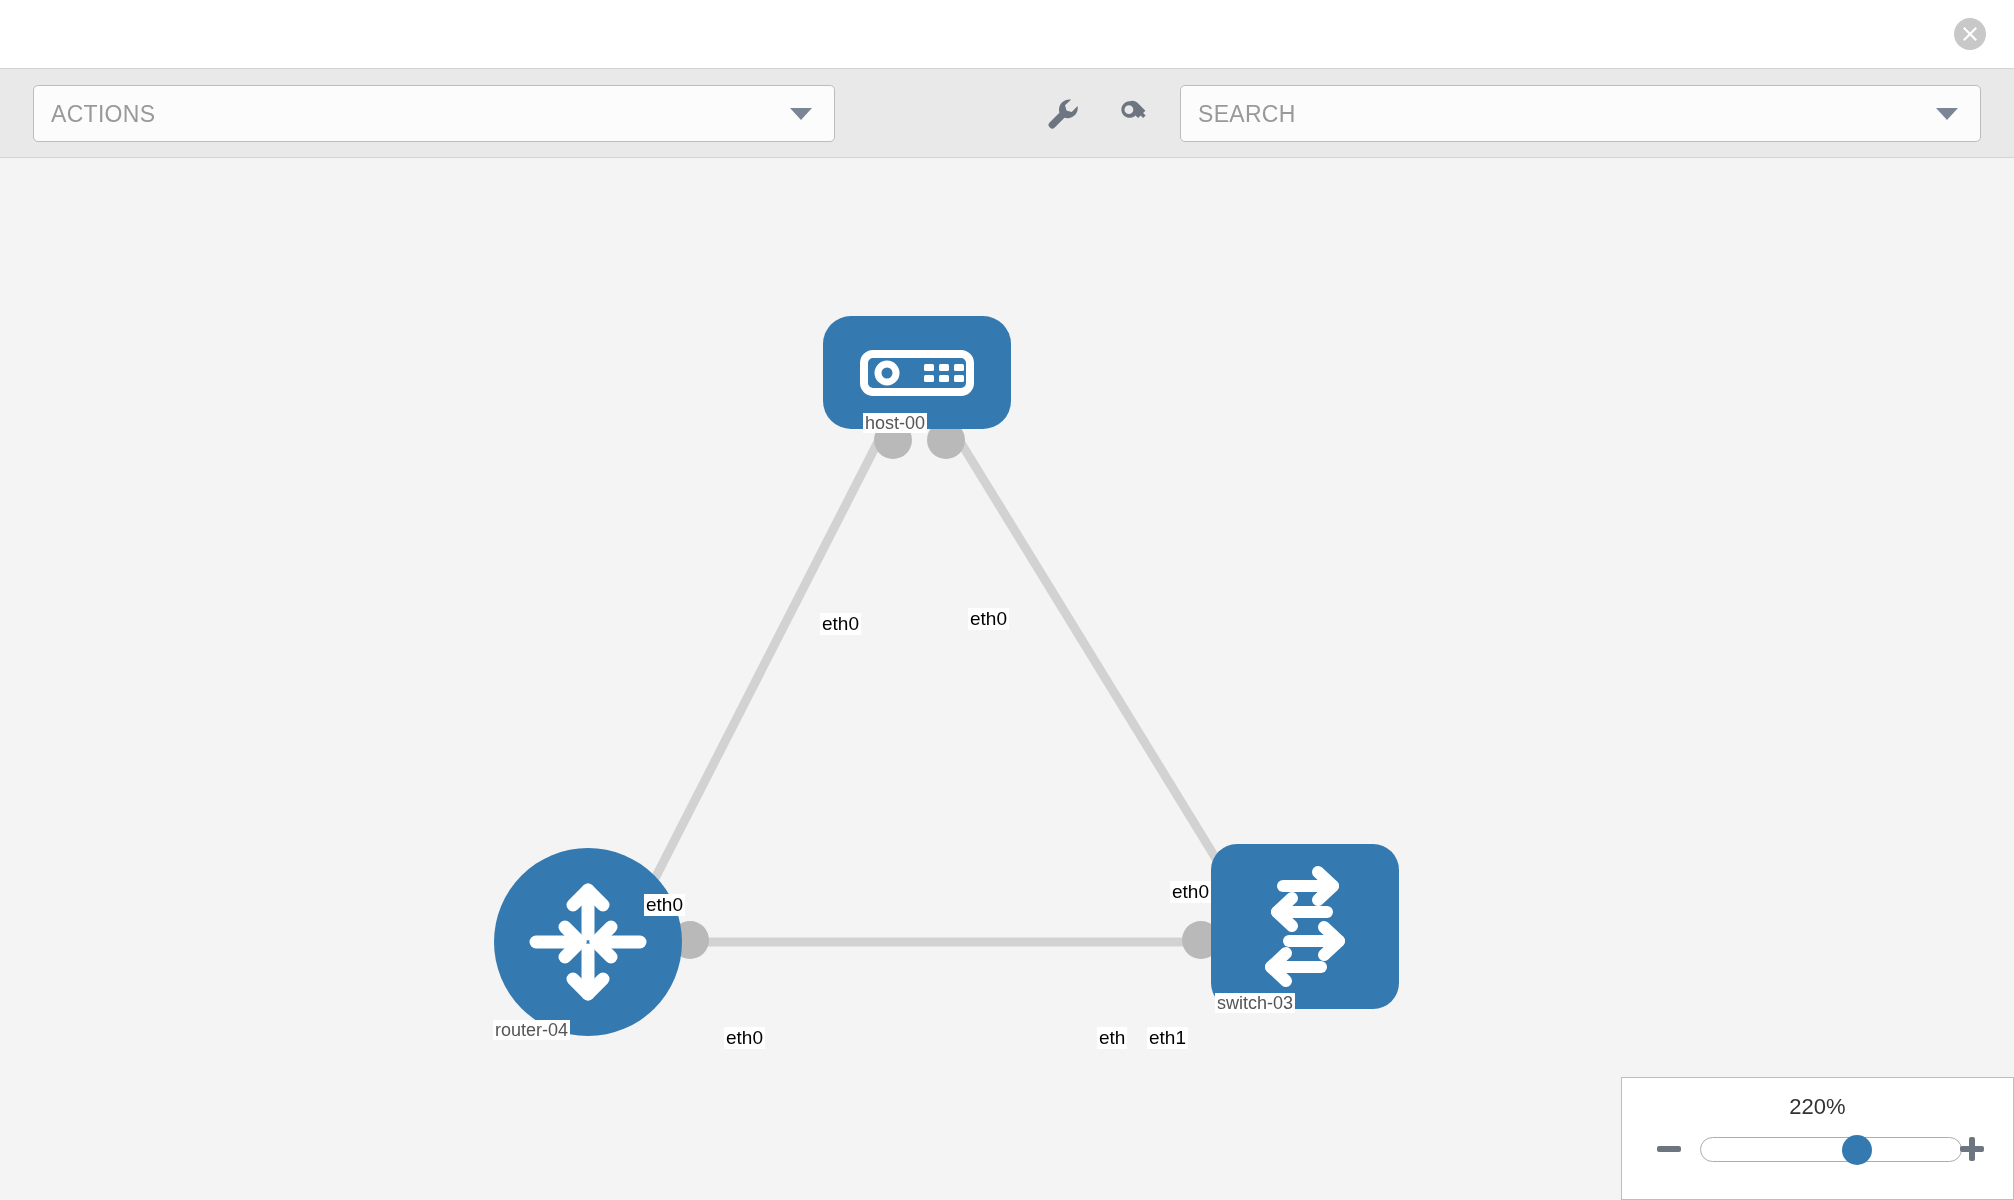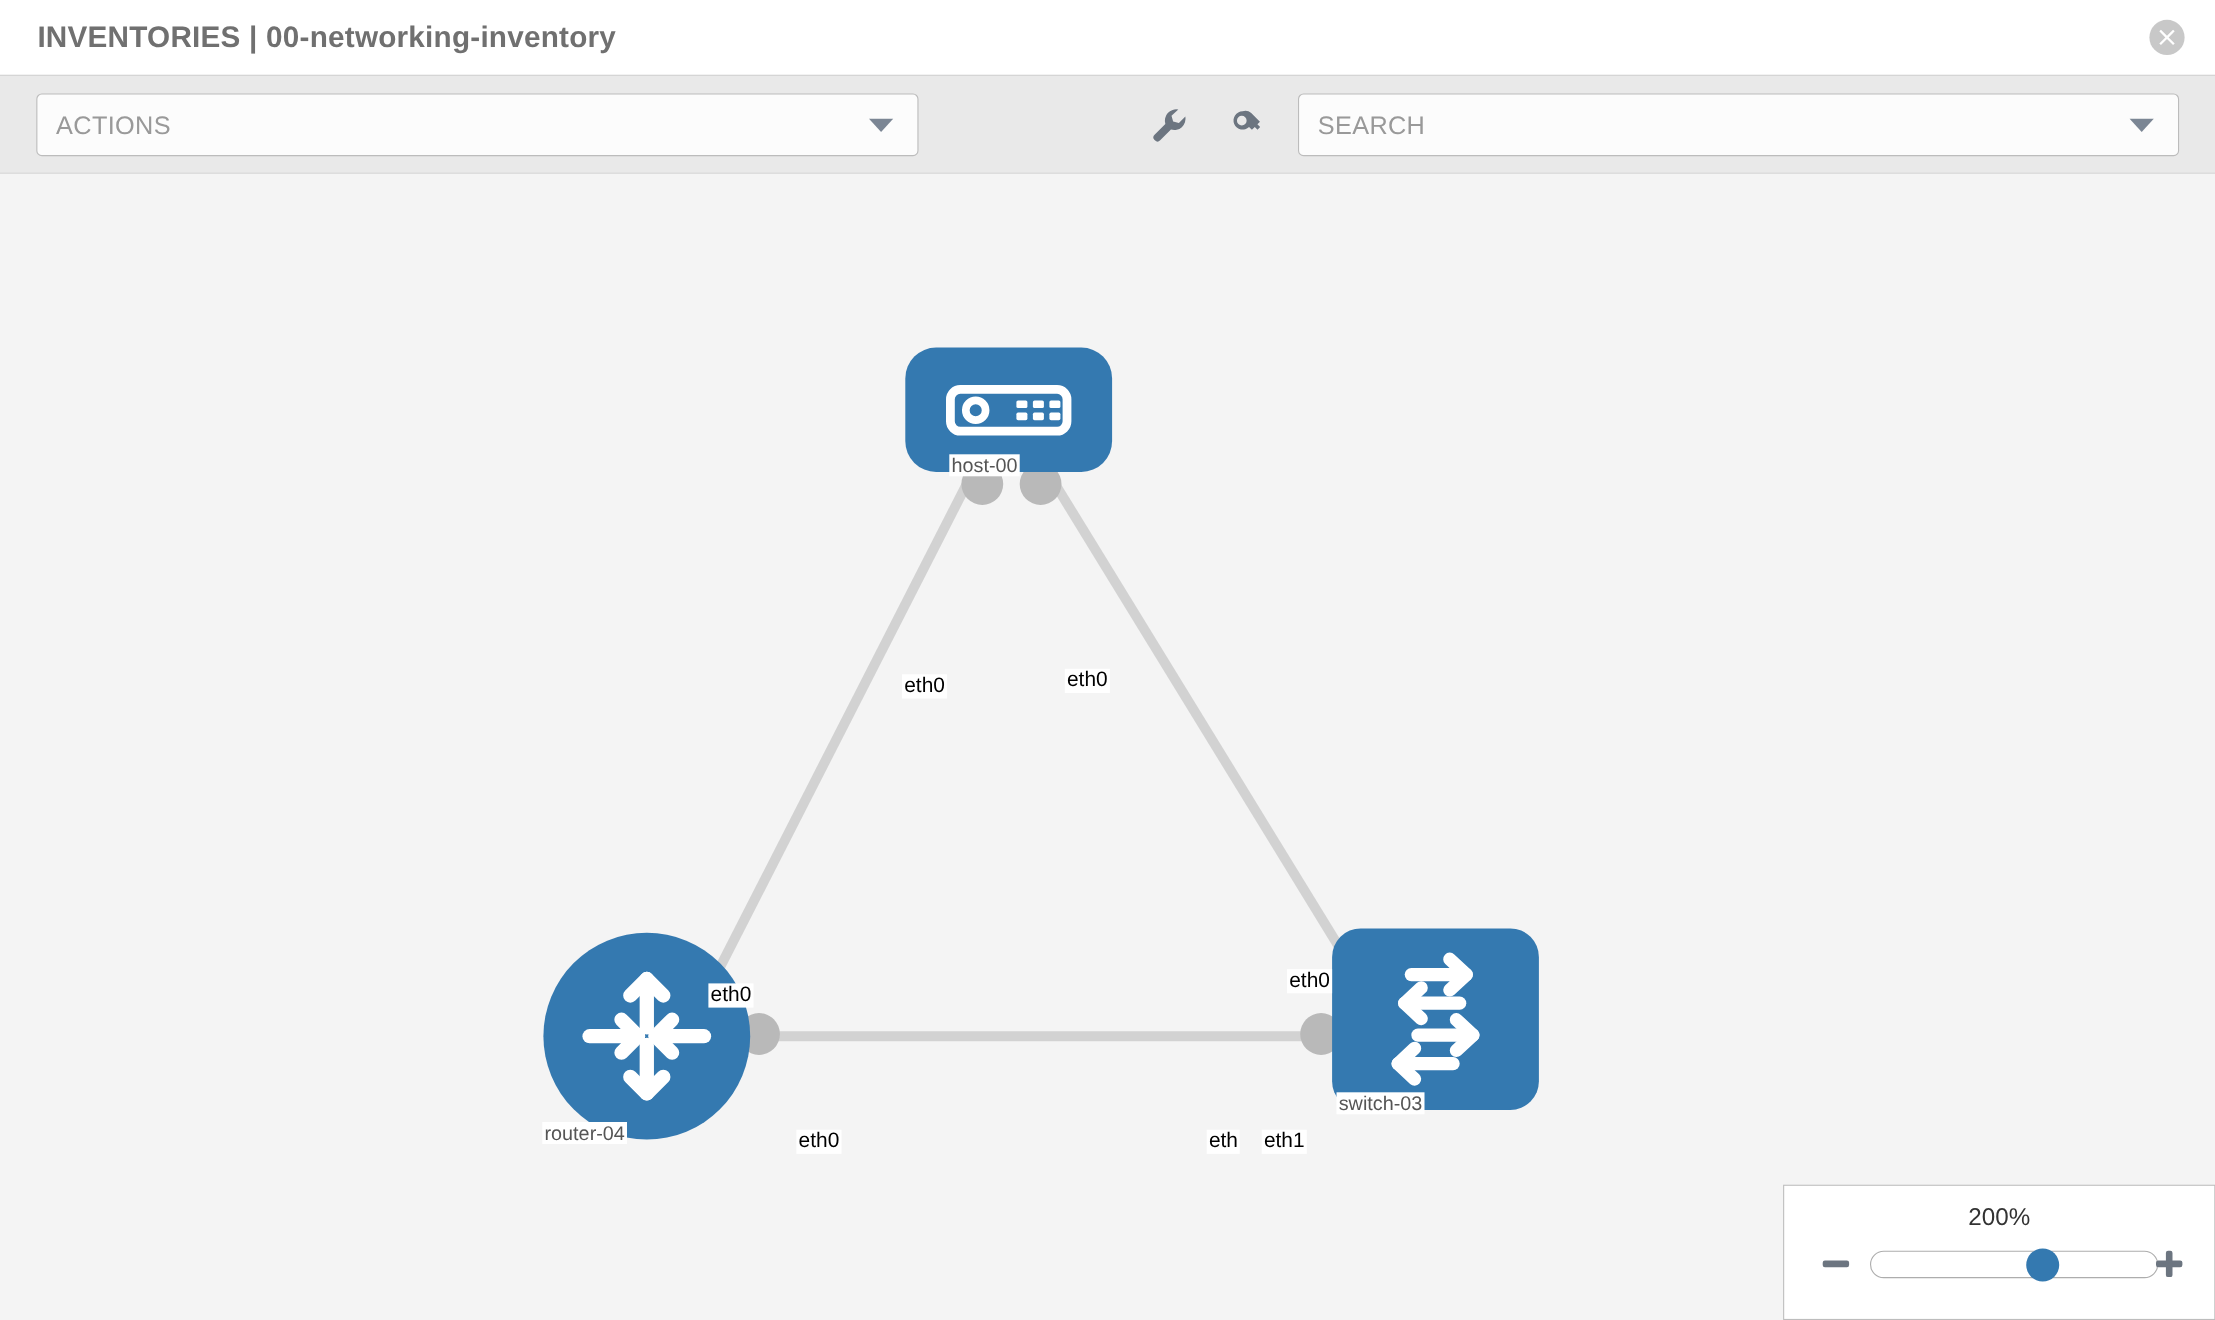--- a/index.html
+++ b/index.html
@@ -194,21 +194,20 @@
     width: 30px; height: 30px;
     border-radius: 50%;
     background: #3479b0;
     cursor: grab;
   }
 </style>
 </head>
 <body>
 
 <div class="header">
-  <div class="header-title">INVENTORIES | 00-networking-inventory</div>
   <div class="close-btn">
     <svg width="32" height="32" viewBox="0 0 32 32">
       <path d="M10.5 9 L16 14.5 L21.5 9 L23 10.5 L17.5 16 L23 21.5 L21.5 23 L16 17.5 L10.5 23 L9 21.5 L14.5 16 L9 10.5 Z" fill="#ffffff"></path>
     </svg>
   </div>
 </div>
 
 <div class="toolbar">
 
   <div class="actions-select">
@@ -320,21 +319,21 @@
   <div class="edge-label" style="left:820px; top:455px;">eth0</div>
   <div class="edge-label" style="left:968px; top:450px;">eth0</div>
   <div class="edge-label" style="left:644px; top:736px;">eth0</div>
   <div class="edge-label" style="left:1170px; top:723px;">eth0</div>
   <div class="edge-label" style="left:724px; top:869px;">eth0</div>
   <div class="edge-label" style="left:1097px; top:869px;">eth</div>
   <div class="edge-label" style="left:1147px; top:869px;">eth1</div>
 </div>
 
 <div class="zoom-panel">
-  <div class="zoom-value">200%</div>
+  <div class="zoom-value">220%</div>
 
   <div class="zoom-minus">
     <svg width="30" height="30" viewBox="0 0 30 30">
       <rect x="3" y="12" width="24" height="6" rx="2" fill="#6c7580"></rect>
     </svg>
   </div>
 
   <div class="zoom-track">
     <div class="zoom-thumb"></div>
   </div>

